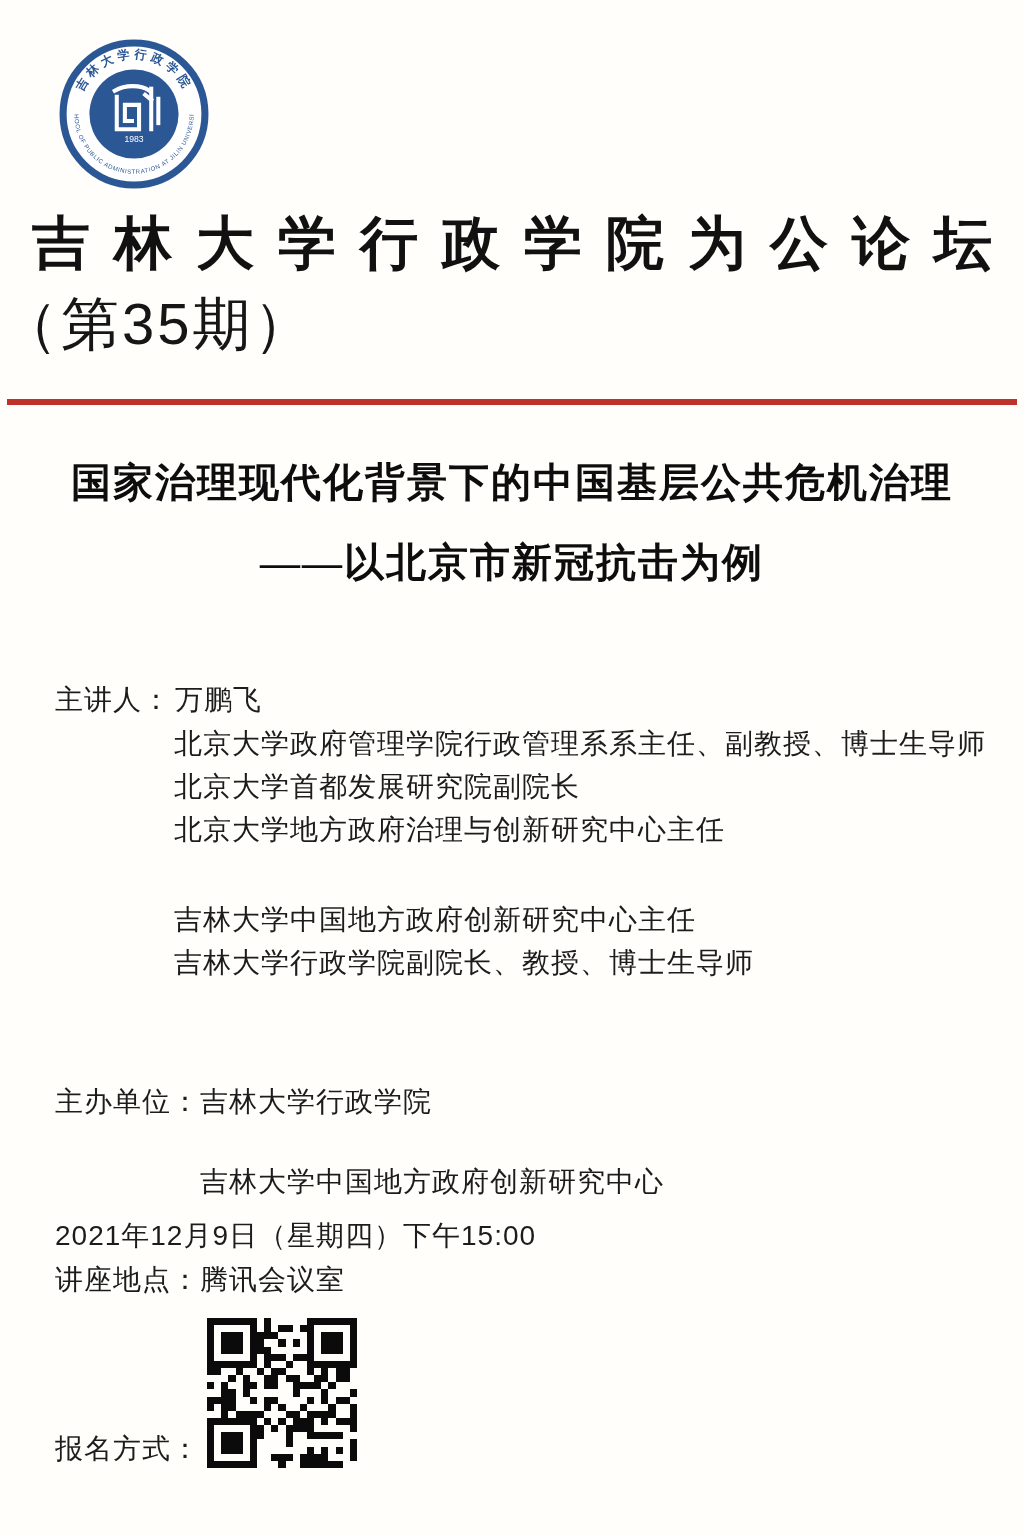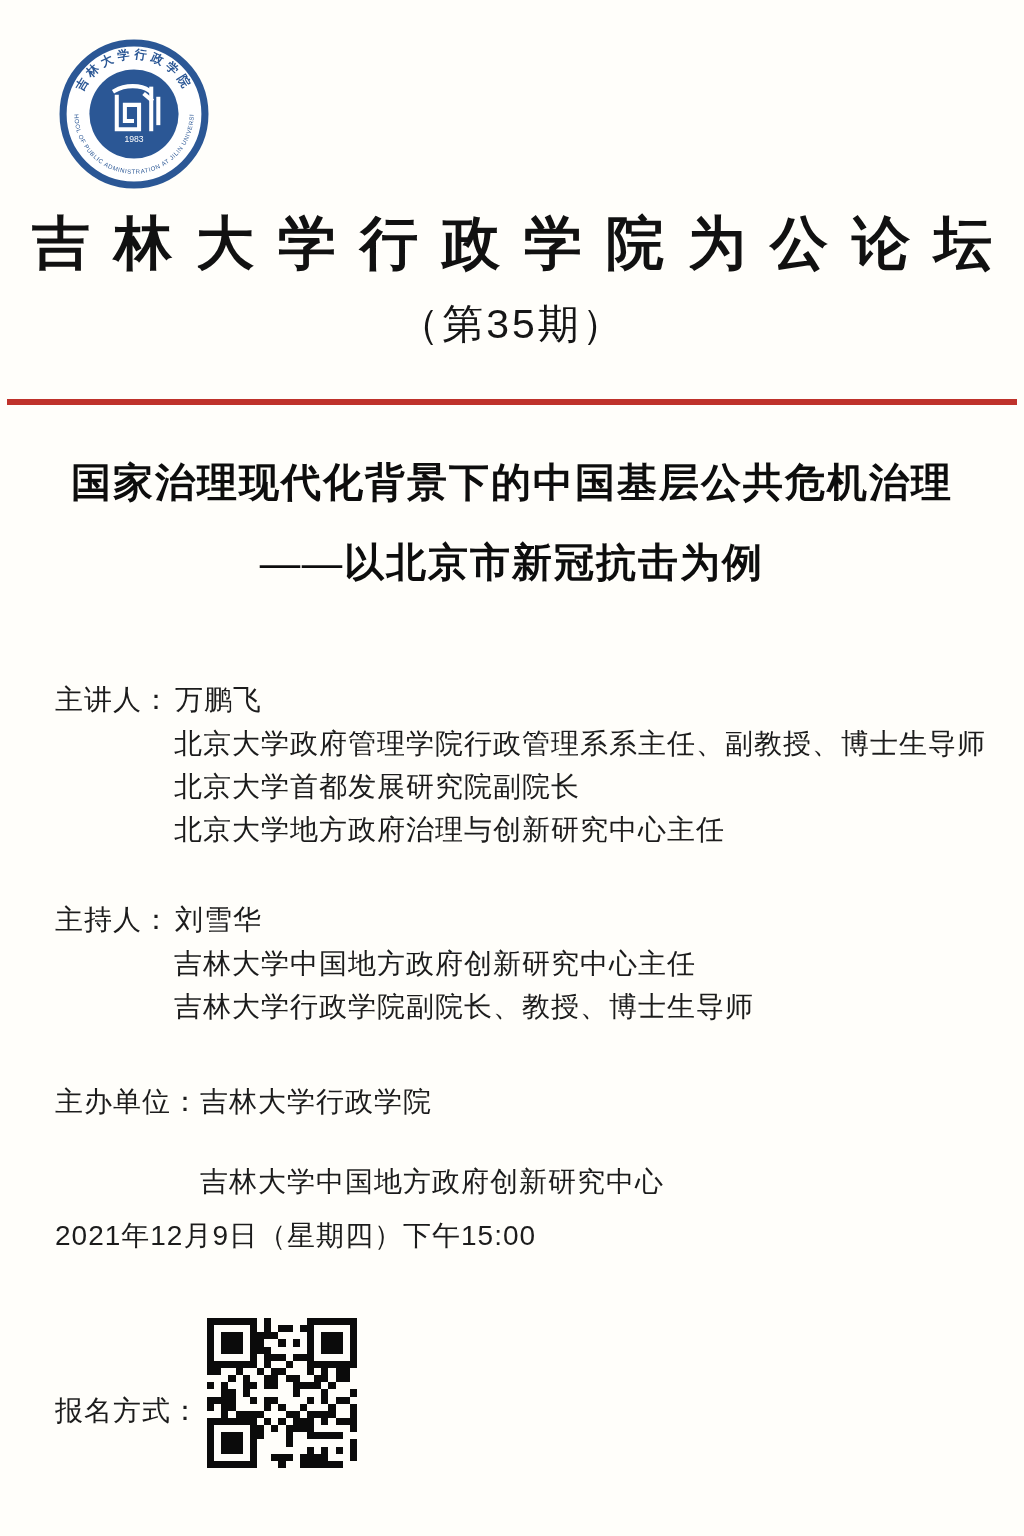--- a/index.html
+++ b/index.html
@@ -28,22 +28,22 @@
     font-weight: bold;
     font-size: 58px;
     letter-spacing: 24px;
     text-indent: 24px;
     line-height: 76px;
     color: #111;
     white-space: nowrap;
   }
   .issue-no {
     position: absolute; left: 0; top: 294px; width: 1024px;
-    text-align: center;
-    font-size: 41px;
+    text-align: left;
+    font-size: 58px;
     letter-spacing: 3px;
     line-height: 60px;
     color: #161616;
   }
   .red-divider {
     position: absolute; left: 7px; top: 391px;
     width: 1010px; height: 6px;
     border: none;
   }
 
@@ -74,21 +74,21 @@
   .sub-lines { line-height: 43px; }
   .indent-120 { margin-left: 119px; }
   .indent-145 { margin-left: 145px; margin-top: 36px; }
 
   .block-speaker   { top: 678px; }
   .block-host      { top: 898px; }
   .block-organizer { top: 1080px; }
   .block-schedule  { top: 1214px; }
 
   
-  .block-registration { top: 1318px; display: flex; align-items: center; }
+  .block-registration { top: 1318px; display: flex; align-items: flex-end; }
   .block-registration .label { width: 152px; margin-top: 36px; flex: 0 0 auto; }
   .qr-box { width: 150px; height: 150px; }
   .qr-box svg { width: 150px; height: 150px; display: block; }
 </style>
 </head>
 <body>
 
 <div class="poster">
 
   <svg class="logo" viewBox="0 0 150 150" aria-hidden="true">
@@ -132,43 +132,43 @@
       <span class="value">万鹏飞</span>
     </div>
     <div class="sub-lines indent-120">
       <div>北京大学政府管理学院行政管理系系主任、副教授、博士生导师</div>
       <div>北京大学首都发展研究院副院长</div>
       <div>北京大学地方政府治理与创新研究中心主任</div>
     </div>
   </div>
 
   <div class="block block-host">
-    <div class="row">
-      <span class="label lab-w120">主持人：</span>
-      <span class="value">刘雪华</span>
-    </div>
     <div class="sub-lines indent-120">
       <div>吉林大学中国地方政府创新研究中心主任</div>
       <div>吉林大学行政学院副院长、教授、博士生导师</div>
     </div>
   </div>
 
   <div class="block block-organizer">
     <div class="row">
       <span class="label lab-w145">主办单位：</span>
       <span class="value">吉林大学行政学院</span>
     </div>
     <div class="sub-lines indent-145">
       <div>吉林大学中国地方政府创新研究中心</div>
     </div>
   </div>
 
   <div class="block block-schedule">
     <div class="row">
       <span class="value">2021年12月9日（星期四）下午15:00</span>
+    </div>
+    <div class="row">
+      <span class="label lab-w145">讲座地点：</span>
+      <span class="value">腾讯会议室</span>
     </div>
   </div>
 
   <div class="block block-registration">
     <span class="label">报名方式：</span>
     <div class="qr-box">
       <svg viewBox="0 0 21 21" shape-rendering="crispEdges" fill="#0b0b0b">
           <rect x="0" y="0" width="1" height="1"></rect>
           <rect x="1" y="0" width="1" height="1"></rect>
           <rect x="2" y="0" width="1" height="1"></rect>

